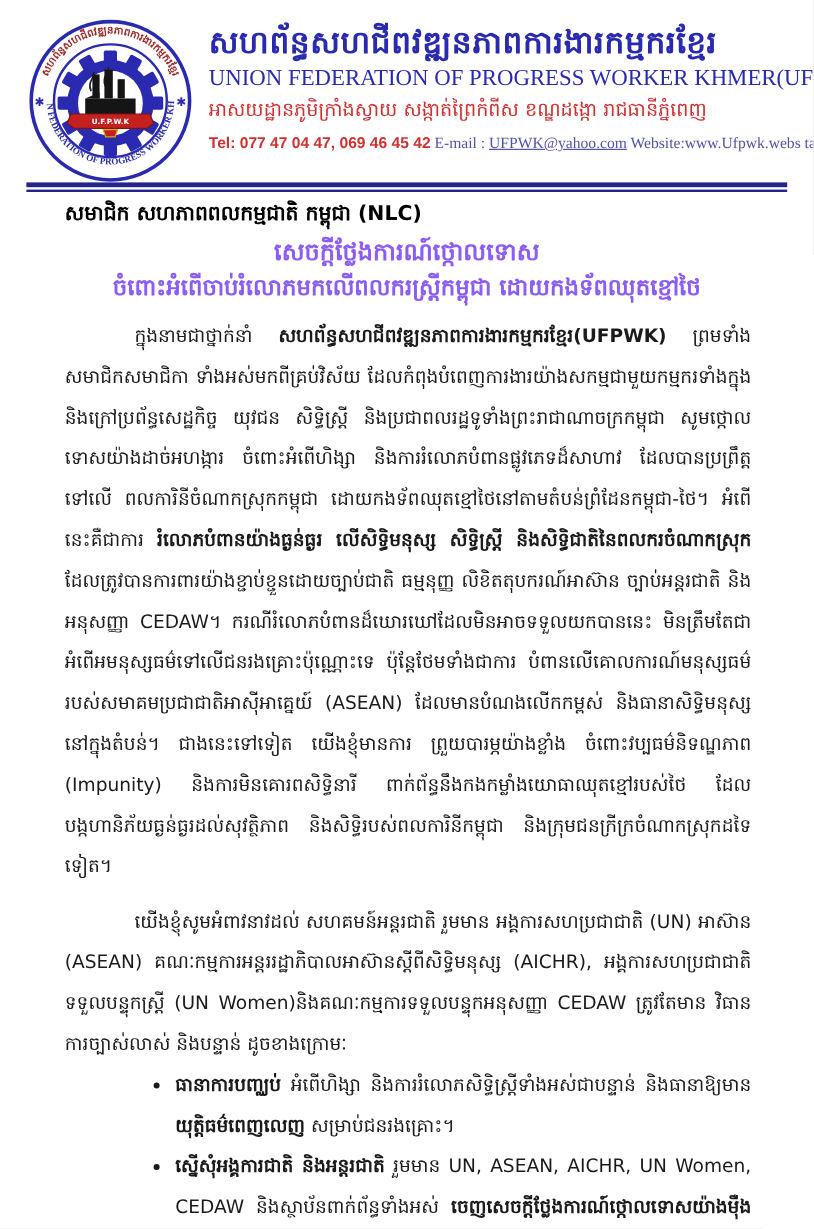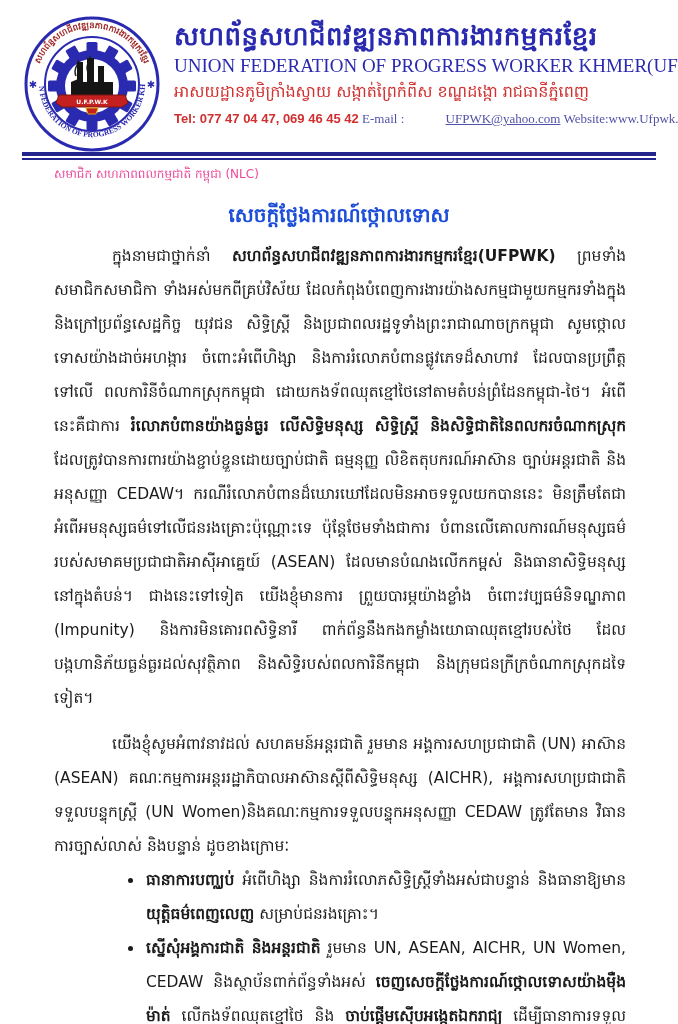--- a/index.html
+++ b/index.html
@@ -52,41 +52,40 @@
   .contact-line .tel {
     font-family:"Liberation Sans", sans-serif;
     font-weight:bold;
     color:#d03030;
     text-align:right;
   }
   .contact-line .email-link {
     color:#5252aa;
     text-decoration:underline;
     cursor:pointer;
-    margin-left:38px;
   }
   
   .divider {
     margin:4px 22px 0 22px;
     border-top:4px solid #24248e;
     border-bottom:2px solid #24248e;
     height:8px;
   }
   
   .affiliation {
     margin:6px 54px 0 54px;
-    font-size:12px;
-    font-weight:normal;
-    color:#ec4899;
+    font-size:17px;
+    font-weight:bold;
+    color:#000000;
   }
   .doc-title {
-    margin-top:16px;
+    margin-top:4px;
     text-align:center;
     font-weight:bold;
-    color:#1d4ed8;
+    color:#8b5cf6;
   }
   .doc-title .t1 { font-size:20px; line-height:1.55; }
   .doc-title .t2 { font-size:19px; line-height:1.55; }
   
   .body-area {
     padding:8px 52px 0 54px;
     font-size:15.5px;
     line-height:34px;
     text-align:justify;
   }
@@ -174,20 +173,21 @@
       </div>
     </div>
   </header>
 
   <div class="divider"></div>
 
   <div class="affiliation">សមាជិក សហភាពពលកម្មជាតិ កម្ពុជា (NLC)</div>
 
   <h1 class="doc-title">
     <div class="t1">សេចក្តីថ្លែងការណ៍ថ្កោលទោស</div>
+    <div class="t2">ចំពោះអំពើចាប់រំលោភមកលើពលករស្ត្រីកម្ពុជា ដោយកងទ័ពឈុតខ្មៅថៃ</div>
   </h1>
 
   <div class="body-area">
     <p class="body-para"><span>ក្នុងនាមជាថ្នាក់នាំ </span><span class="b">សហព័ន្ធសហជីពវឌ្ឍនភាពការងារកម្មករខ្មែរ(UFPWK)</span><span> ព្រមទាំងសមាជិកសមាជិកា ទាំងអស់មកពីគ្រប់វិស័យ ដែលកំពុងបំពេញការងារយ៉ាងសកម្មជាមួយកម្មករទាំងក្នុង និងក្រៅប្រព័ន្ធសេដ្ឋកិច្ច យុវជន សិទ្ធិស្ត្រី និងប្រជាពលរដ្ឋទូទាំងព្រះរាជាណាចក្រកម្ពុជា សូមថ្កោលទោសយ៉ាងដាច់អហង្ការ ចំពោះអំពើហិង្សា និងការរំលោភបំពានផ្លូវភេទដ៏សាហាវ ដែលបានប្រព្រឹត្តទៅលើ ពលការិនីចំណាកស្រុកកម្ពុជា ដោយកងទ័ពឈុតខ្មៅថៃនៅតាមតំបន់ព្រំដែនកម្ពុជា-ថៃ។ អំពើនេះគឺជាការ </span><span class="b">រំលោភបំពានយ៉ាងធ្ងន់ធ្ងរ លើសិទ្ធិមនុស្ស សិទ្ធិស្ត្រី និងសិទ្ធិជាតិនៃពលករចំណាកស្រុក</span><span> ដែលត្រូវបានការពារយ៉ាងខ្ជាប់ខ្ជួនដោយច្បាប់ជាតិ ធម្មនុញ្ញ លិខិតតុបករណ៍អាស៊ាន ច្បាប់អន្តរជាតិ និងអនុសញ្ញា CEDAW។ ករណីរំលោភបំពានដ៏ឃោរឃៅដែលមិនអាចទទួលយកបាននេះ មិនត្រឹមតែជាអំពើអមនុស្សធម៌ទៅលើជនរងគ្រោះប៉ុណ្ណោះទេ ប៉ុន្តែថែមទាំងជាការ បំពានលើគោលការណ៍មនុស្សធម៌ របស់សមាគមប្រជាជាតិអាស៊ីអាគ្នេយ៍ (ASEAN) ដែលមានបំណងលើកកម្ពស់ និងធានាសិទ្ធិមនុស្សនៅក្នុងតំបន់។ ជាងនេះទៅទៀត យើងខ្ញុំមានការ ព្រួយបារម្ភយ៉ាងខ្លាំង ចំពោះវប្បធម៌និទណ្ឌភាព (Impunity) និងការមិនគោរពសិទ្ធិនារី ពាក់ព័ន្ធនឹងកងកម្លាំងយោធាឈុតខ្មៅរបស់ថៃ ដែលបង្កហានិភ័យធ្ងន់ធ្ងរដល់សុវត្ថិភាព និងសិទ្ធិរបស់ពលការិនីកម្ពុជា និងក្រុមជនក្រីក្រចំណាកស្រុកដទៃទៀត។</span></p>
     <p class="body-para"><span>យើងខ្ញុំសូមអំពាវនាវដល់ សហគមន៍អន្តរជាតិ រួមមាន អង្គការសហប្រជាជាតិ (UN) អាស៊ាន (ASEAN) គណៈកម្មការអន្តររដ្ឋាភិបាលអាស៊ានស្តីពីសិទ្ធិមនុស្ស (AICHR), អង្គការសហប្រជាជាតិទទួលបន្ទុកស្ត្រី (UN Women)និងគណៈកម្មការទទួលបន្ទុកអនុសញ្ញា CEDAW ត្រូវតែមាន វិធានការច្បាស់លាស់ និងបន្ទាន់ ដូចខាងក្រោមៈ</span></p>
     <ul class="demands">
       <li><span><span class="b">ធានាការបញ្ឈប់</span><span> អំពើហិង្សា និងការរំលោភសិទ្ធិស្ត្រីទាំងអស់ជាបន្ទាន់ និងធានាឱ្យមាន </span><span class="b">យុត្តិធម៌ពេញលេញ</span><span> សម្រាប់ជនរងគ្រោះ។</span></span></li>
       <li><span><span class="b">ស្នើសុំអង្គការជាតិ និងអន្តរជាតិ</span><span> រួមមាន UN, ASEAN, AICHR, UN Women, CEDAW និងស្ថាប័នពាក់ព័ន្ធទាំងអស់ </span><span class="b">ចេញសេចក្តីថ្លែងការណ៍ថ្កោលទោសយ៉ាងម៉ឺងម៉ាត់</span><span> លើកងទ័ពឈុតខ្មៅថៃ និង </span><span class="b">ចាប់ផ្តើមស៊ើបអង្កេតឯករាជ្យ</span><span> ដើម្បីធានាការទទួលខុសត្រូវតាមផ្លូវច្បាប់ និងជំរុញឱ្យរាជរដ្ឋាភិបាលថៃអនុវត្តវិធានការឆ្លើយតបបន្ទាន់។</span></span></li>
 
     </ul>

